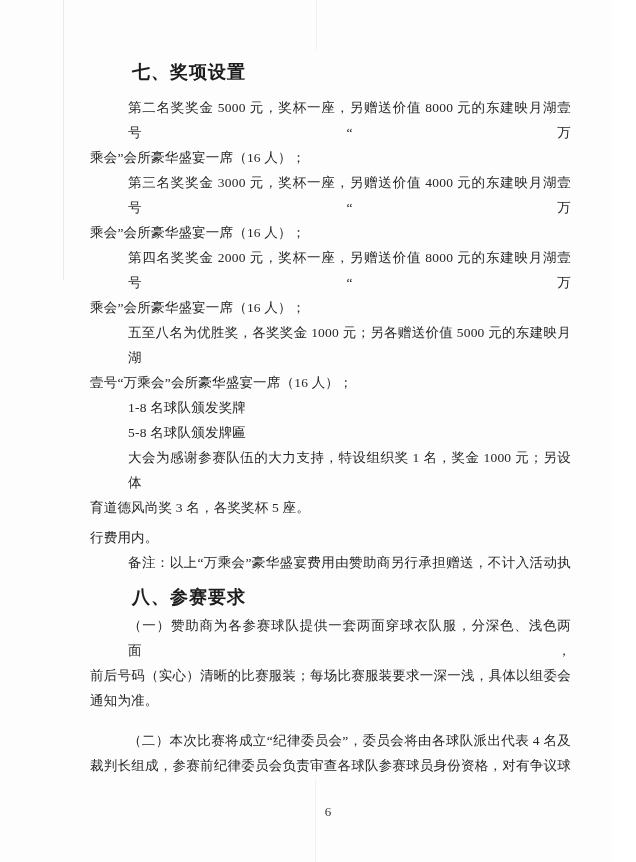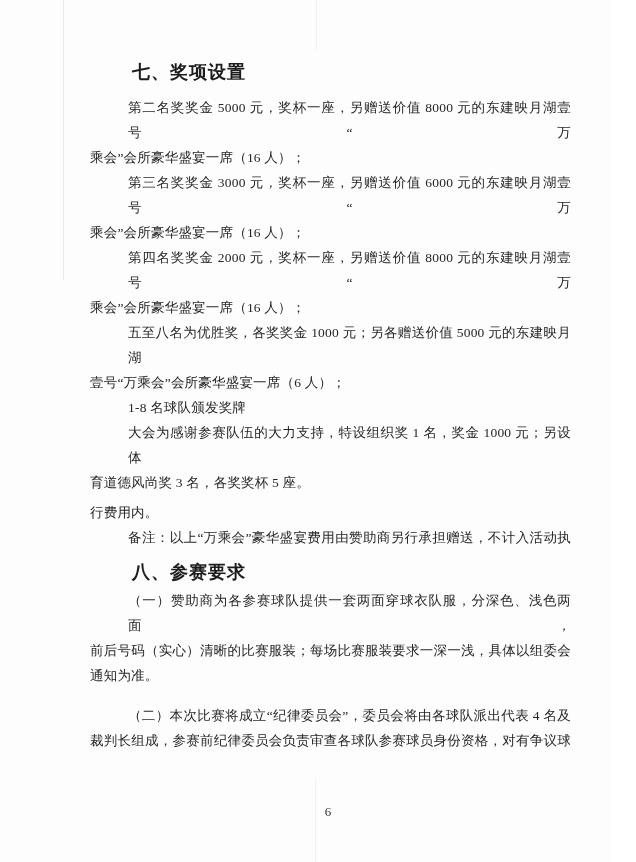--- a/index.html
+++ b/index.html
@@ -63,33 +63,36 @@
   <div class="artifact art-fold-b"></div>
   <div class="artifact art-right"></div>
 
   <div class="content" id="doc-body">
       <div class="heading">七、奖项设置</div>
       <div class="para">
         <div class="line ind j">第二名奖奖金 5000 元，奖杯一座，另赠送价值 8000 元的东建映月湖壹号“万</div>
         <div class="line">乘会”会所豪华盛宴一席（16 人）；</div>
       </div>
       <div class="para">
-        <div class="line ind j">第三名奖奖金 3000 元，奖杯一座，另赠送价值 6000 元的东建映月湖壹号“万</div>
+        <div class="line ind j">第三名奖奖金 3000 元，奖杯一座，另赠送价值 4000 元的东建映月湖壹号“万</div>
         <div class="line">乘会”会所豪华盛宴一席（16 人）；</div>
       </div>
       <div class="para">
         <div class="line ind j">第四名奖奖金 2000 元，奖杯一座，另赠送价值 8000 元的东建映月湖壹号“万</div>
         <div class="line">乘会”会所豪华盛宴一席（16 人）；</div>
       </div>
       <div class="para">
         <div class="line ind j">五至八名为优胜奖，各奖奖金 1000 元；另各赠送价值 5000 元的东建映月湖</div>
-        <div class="line">壹号“万乘会”会所豪华盛宴一席（6 人）；</div>
+        <div class="line">壹号“万乘会”会所豪华盛宴一席（16 人）；</div>
       </div>
       <div class="para">
         <div class="line ind">1-8 名球队颁发奖牌</div>
+      </div>
+      <div class="para">
+        <div class="line ind">5-8 名球队颁发牌匾</div>
       </div>
       <div class="para">
         <div class="line ind j">大会为感谢参赛队伍的大力支持，特设组织奖 1 名，奖金 1000 元；另设体</div>
         <div class="line">育道德风尚奖 3 名，各奖奖杯 5 座。</div>
       </div>
       <div class="para gap-s">
         <div class="line">行费用内。</div>
         <div class="line ind j">备注：以上“万乘会”豪华盛宴费用由赞助商另行承担赠送，不计入活动执</div>
       </div>
       <div class="heading gap">八、参赛要求</div>

